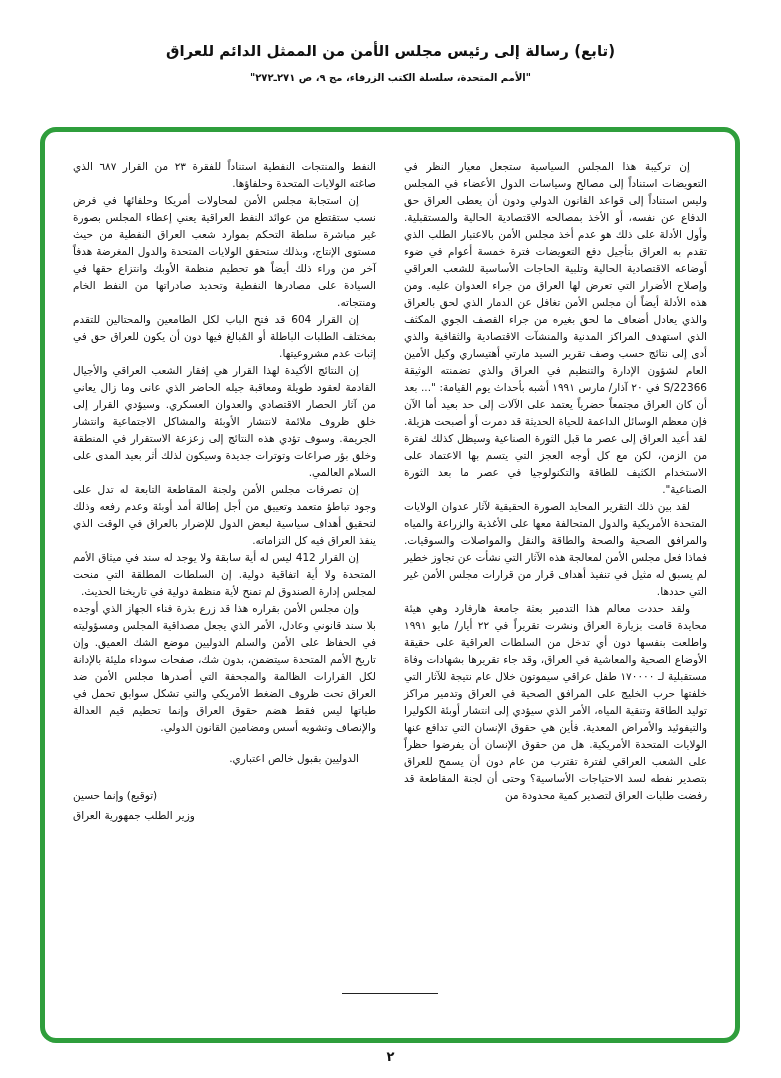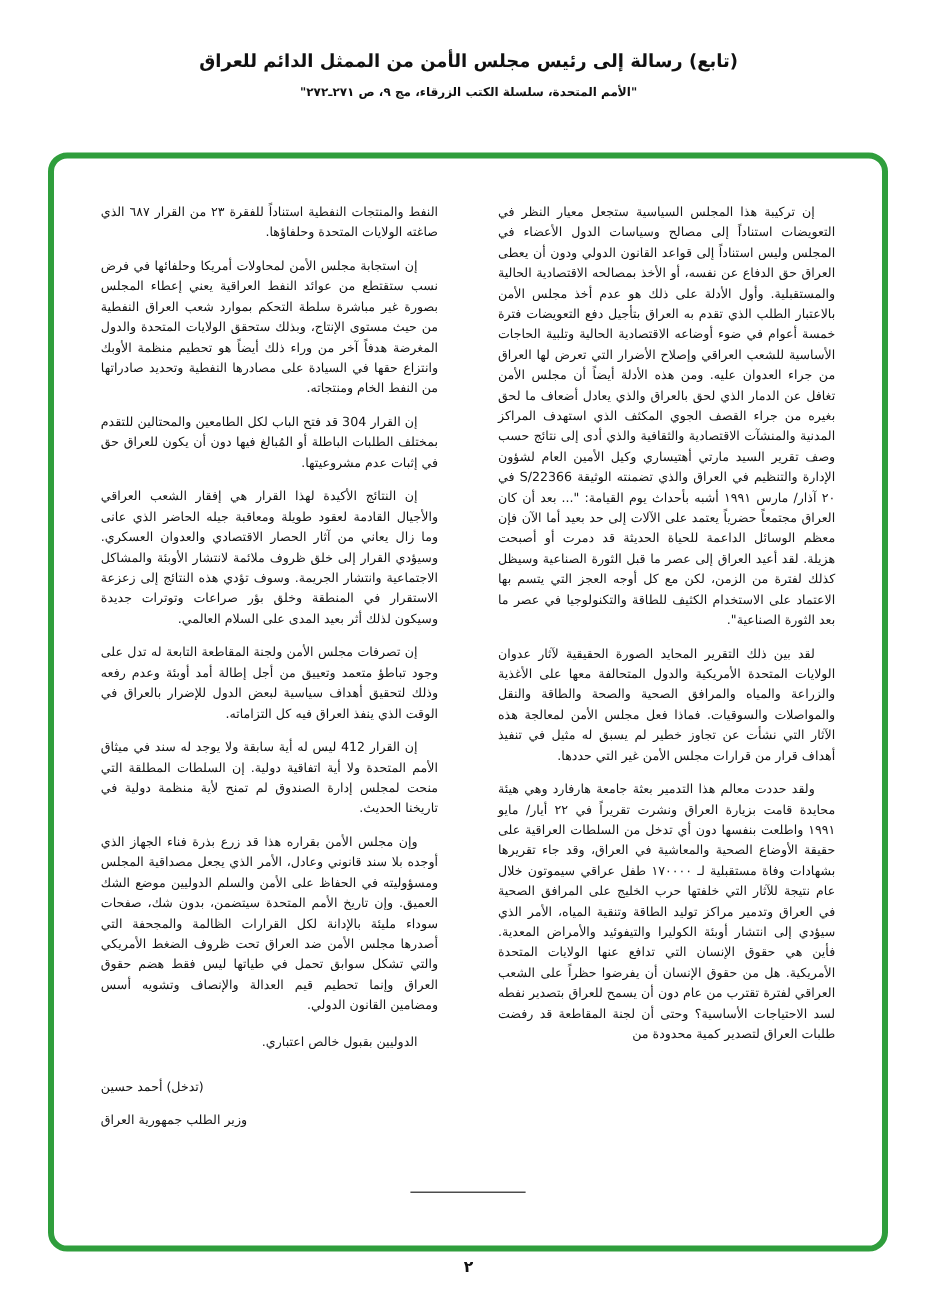--- a/index.html
+++ b/index.html
@@ -48,21 +48,21 @@
     gap: 28px;
     height: 100%;
   }
   .col {
     flex: 1;
     text-align: justify;
     font-size: 10.5px;
     line-height: 17px;
     color: #141414;
   }
-  .col p { margin: 11px; text-indent: 17px; }
+  .col p { margin: 0; text-indent: 17px; }
   .col p.cont { text-indent: 0; }
   .col p.closing { margin-top: 14px; }
   .sigblock { margin-top: 20px; direction: rtl; }
   .sigline { text-align: left; text-indent: 0; margin: 0; }
   .sigline.name { margin-bottom: 3px; }
   .rule {
     position: absolute;
     bottom: 44px; left: 50%;
     transform: translateX(-50%);
     width: 96px; height: 0;
@@ -91,28 +91,28 @@
 
       <div class="col">
         <p>إن تركيبة هذا المجلس السياسية ستجعل معيار النظر في التعويضات استناداً إلى مصالح وسياسات الدول الأعضاء في المجلس وليس استناداً إلى قواعد القانون الدولي ودون أن يعطى العراق حق الدفاع عن نفسه، أو الأخذ بمصالحه الاقتصادية الحالية والمستقبلية. وأول الأدلة على ذلك هو عدم أخذ مجلس الأمن بالاعتبار الطلب الذي تقدم به العراق بتأجيل دفع التعويضات فترة خمسة أعوام في ضوء أوضاعه الاقتصادية الحالية وتلبية الحاجات الأساسية للشعب العراقي وإصلاح الأضرار التي تعرض لها العراق من جراء العدوان عليه. ومن هذه الأدلة أيضاً أن مجلس الأمن تغافل عن الدمار الذي لحق بالعراق والذي يعادل أضعاف ما لحق بغيره من جراء القصف الجوي المكثف الذي استهدف المراكز المدنية والمنشآت الاقتصادية والثقافية والذي أدى إلى نتائج حسب وصف تقرير السيد مارتي أهتيساري وكيل الأمين العام لشؤون الإدارة والتنظيم في العراق والذي تضمنته الوثيقة S/22366 في ٢٠ آذار/ مارس ١٩٩١ أشبه بأحداث يوم القيامة: "... بعد أن كان العراق مجتمعاً حضرياً يعتمد على الآلات إلى حد بعيد أما الآن فإن معظم الوسائل الداعمة للحياة الحديثة قد دمرت أو أصبحت هزيلة. لقد أعيد العراق إلى عصر ما قبل الثورة الصناعية وسيظل كذلك لفترة من الزمن، لكن مع كل أوجه العجز التي يتسم بها الاعتماد على الاستخدام الكثيف للطاقة والتكنولوجيا في عصر ما بعد الثورة الصناعية".</p>
         <p>لقد بين ذلك التقرير المحايد الصورة الحقيقية لآثار عدوان الولايات المتحدة الأمريكية والدول المتحالفة معها على الأغذية والزراعة والمياه والمرافق الصحية والصحة والطاقة والنقل والمواصلات والسوقيات. فماذا فعل مجلس الأمن لمعالجة هذه الآثار التي نشأت عن تجاوز خطير لم يسبق له مثيل في تنفيذ أهداف قرار من قرارات مجلس الأمن غير التي حددها.</p>
         <p>ولقد حددت معالم هذا التدمير بعثة جامعة هارفارد وهي هيئة محايدة قامت بزيارة العراق ونشرت تقريراً في ٢٢ أيار/ مايو ١٩٩١ واطلعت بنفسها دون أي تدخل من السلطات العراقية على حقيقة الأوضاع الصحية والمعاشية في العراق، وقد جاء تقريرها بشهادات وفاة مستقبلية لـ ١٧٠٠٠٠ طفل عراقي سيموتون خلال عام نتيجة للآثار التي خلفتها حرب الخليج على المرافق الصحية في العراق وتدمير مراكز توليد الطاقة وتنقية المياه، الأمر الذي سيؤدي إلى انتشار أوبئة الكوليرا والتيفوئيد والأمراض المعدية. فأين هي حقوق الإنسان التي تدافع عنها الولايات المتحدة الأمريكية. هل من حقوق الإنسان أن يفرضوا حظراً على الشعب العراقي لفترة تقترب من عام دون أن يسمح للعراق بتصدير نفطه لسد الاحتياجات الأساسية؟ وحتى أن لجنة المقاطعة قد رفضت طلبات العراق لتصدير كمية محدودة من</p>
       </div>
 
       <div class="col">
         <p class="cont">النفط والمنتجات النفطية استناداً للفقرة ٢٣ من القرار ٦٨٧ الذي صاغته الولايات المتحدة وحلفاؤها.</p>
         <p>إن استجابة مجلس الأمن لمحاولات أمريكا وحلفائها في فرض نسب ستقتطع من عوائد النفط العراقية يعني إعطاء المجلس بصورة غير مباشرة سلطة التحكم بموارد شعب العراق النفطية من حيث مستوى الإنتاج، وبذلك ستحقق الولايات المتحدة والدول المغرضة هدفاً آخر من وراء ذلك أيضاً هو تحطيم منظمة الأوبك وانتزاع حقها في السيادة على مصادرها النفطية وتحديد صادراتها من النفط الخام ومنتجاته.</p>
-        <p>إن القرار 304 قد فتح الباب لكل الطامعين والمحتالين للتقدم بمختلف الطلبات الباطلة أو المُبالغ فيها دون أن يكون للعراق حق في إثبات عدم مشروعيتها.</p>
+        <p>إن القرار 604 قد فتح الباب لكل الطامعين والمحتالين للتقدم بمختلف الطلبات الباطلة أو المُبالغ فيها دون أن يكون للعراق حق في إثبات عدم مشروعيتها.</p>
         <p>إن النتائج الأكيدة لهذا القرار هي إفقار الشعب العراقي والأجيال القادمة لعقود طويلة ومعاقبة جيله الحاضر الذي عانى وما زال يعاني من آثار الحصار الاقتصادي والعدوان العسكري. وسيؤدي القرار إلى خلق ظروف ملائمة لانتشار الأوبئة والمشاكل الاجتماعية وانتشار الجريمة. وسوف تؤدي هذه النتائج إلى زعزعة الاستقرار في المنطقة وخلق بؤر صراعات وتوترات جديدة وسيكون لذلك أثر بعيد المدى على السلام العالمي.</p>
         <p>إن تصرفات مجلس الأمن ولجنة المقاطعة التابعة له تدل على وجود تباطؤ متعمد وتعييق من أجل إطالة أمد أوبئة وعدم رفعه وذلك لتحقيق أهداف سياسية لبعض الدول للإضرار بالعراق في الوقت الذي ينفذ العراق فيه كل التزاماته.</p>
         <p>إن القرار 412 ليس له أية سابقة ولا يوجد له سند في ميثاق الأمم المتحدة ولا أية اتفاقية دولية. إن السلطات المطلقة التي منحت لمجلس إدارة الصندوق لم تمنح لأية منظمة دولية في تاريخنا الحديث.</p>
         <p>وإن مجلس الأمن بقراره هذا قد زرع بذرة فناء الجهاز الذي أوجده بلا سند قانوني وعادل، الأمر الذي يجعل مصداقية المجلس ومسؤوليته في الحفاظ على الأمن والسلم الدوليين موضع الشك العميق. وإن تاريخ الأمم المتحدة سيتضمن، بدون شك، صفحات سوداء مليئة بالإدانة لكل القرارات الظالمة والمجحفة التي أصدرها مجلس الأمن ضد العراق تحت ظروف الضغط الأمريكي والتي تشكل سوابق تحمل في طياتها ليس فقط هضم حقوق العراق وإنما تحطيم قيم العدالة والإنصاف وتشويه أسس ومضامين القانون الدولي.</p>
         <p class="closing">الدوليين بقبول خالص اعتباري.</p>
         <div class="sigblock">
-          <p class="sigline name">(تدخل) أحمد حسين</p>
+          <p class="sigline name">(توقيع) وإنما حسين</p>
           <p class="sigline">وزير الطلب جمهورية العراق</p>
         </div>
       </div>
 
     </div>
     <div class="rule"></div>
   </div>
 
   <div class="pagenum">٢</div>
 

